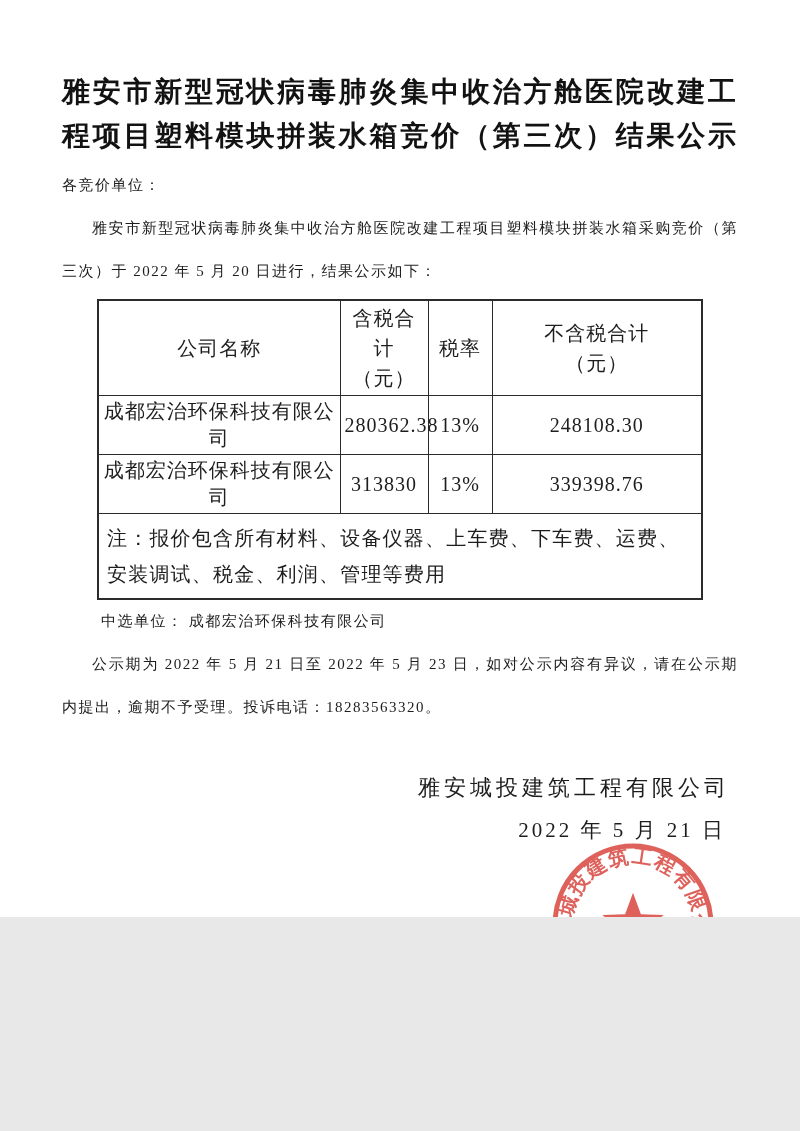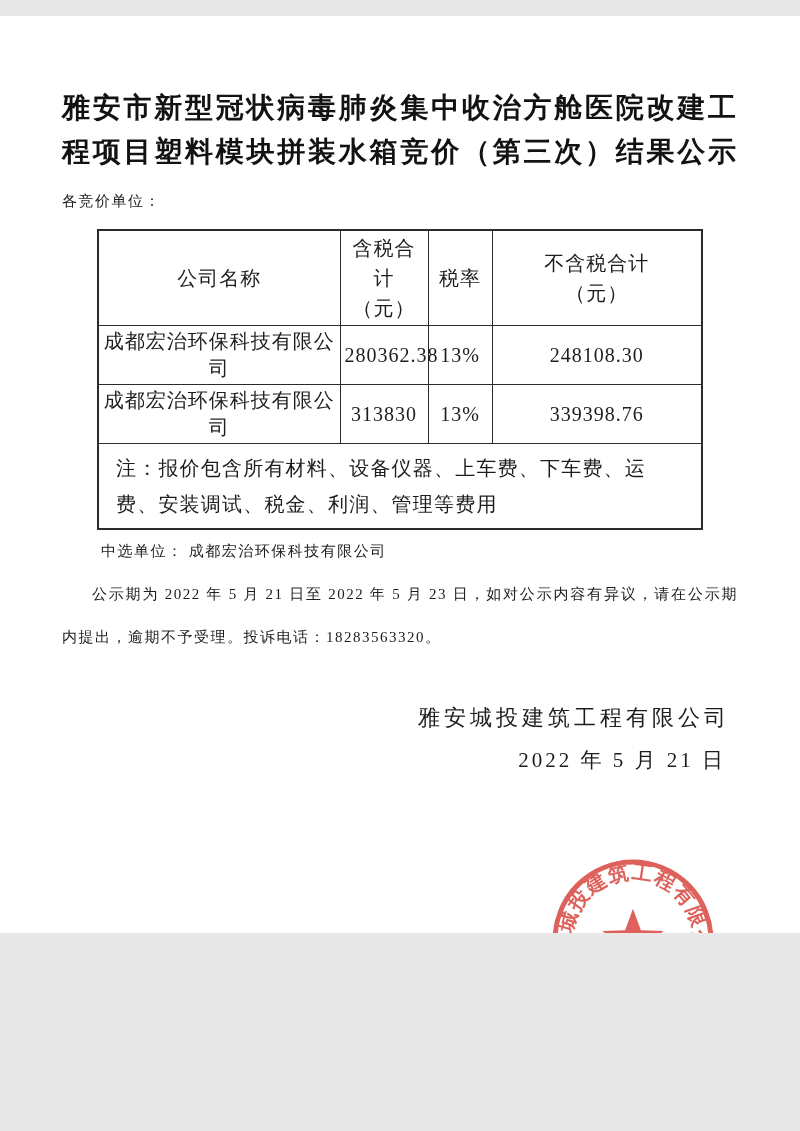--- a/index.html
+++ b/index.html
@@ -1,19 +1,19 @@
 <!DOCTYPE html>
 <html><head>
 <meta charset="utf-8">
 <style>
   html,body{margin:0;padding:0;background:#e8e8e8;}
   .page{
     position:relative;
     width:800px;height:917px;
-    margin:16px auto;
+    margin:0 auto;
     background:#ffffff;
     box-sizing:border-box;
     padding:70px 62px 0 62px;
     font-family:"Liberation Serif","DejaVu Serif",serif;
     color:#1d1d1d;
     overflow:hidden;
   }
   .doc-title{
     font-family:"Liberation Sans","DejaVu Sans",sans-serif;
     font-weight:bold;
@@ -55,21 +55,21 @@
   table.bid-table th{
     height:66px;
     white-space:pre-line;
     line-height:30px;
     letter-spacing:1px;
   }
   table.bid-table td.data-cell{ height:38px; letter-spacing:1px; }
   td.note-cell{
     text-align:left !important;
     line-height:36px;
-    padding:6px 17px !important;
+    padding:6px 8px !important;
     letter-spacing:1.2px;
   }
   .col-name{width:242px;} .col-tax-incl{width:88px;}
   .col-rate{width:64px;} .col-tax-excl{width:210px;}
   .signature-block{
     margin-top:38px;
     text-align:right;
     padding-right:8px;
   }
   .signature-company{
@@ -97,20 +97,21 @@
 </style>
 </head>
 <body>
 
 <div class="page">
 
   <h1 class="doc-title">雅安市新型冠状病毒肺炎集中收治方舱医院改建工程项目塑料模块拼装水箱竞价（第三次）结果公示</h1>
 
   <p class="body-line salutation">各竞价单位：</p>
 
+  <p class="body-para">雅安市新型冠状病毒肺炎集中收治方舱医院改建工程项目塑料模块拼装水箱采购竞价（第三次）于 2022 年 5 月 20 日进行，结果公示如下：</p>
 
 
   <table class="bid-table">
     <colgroup>
       <col class="col-name">
         <col class="col-tax-incl">
         <col class="col-rate">
         <col class="col-tax-excl">
     </colgroup>
     <thead>

